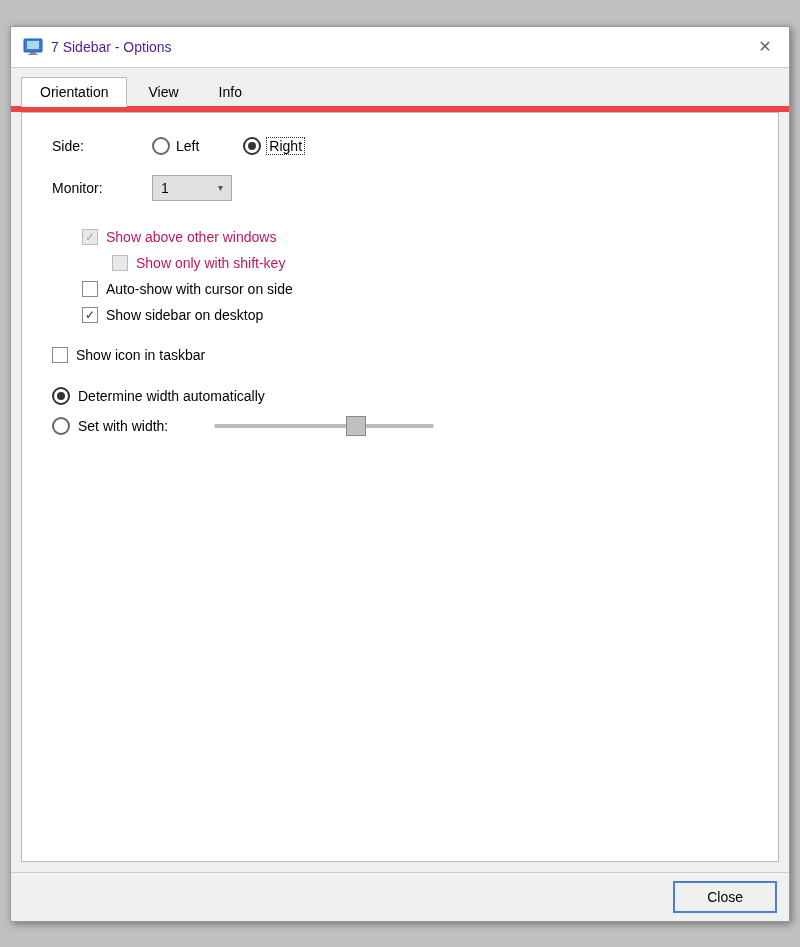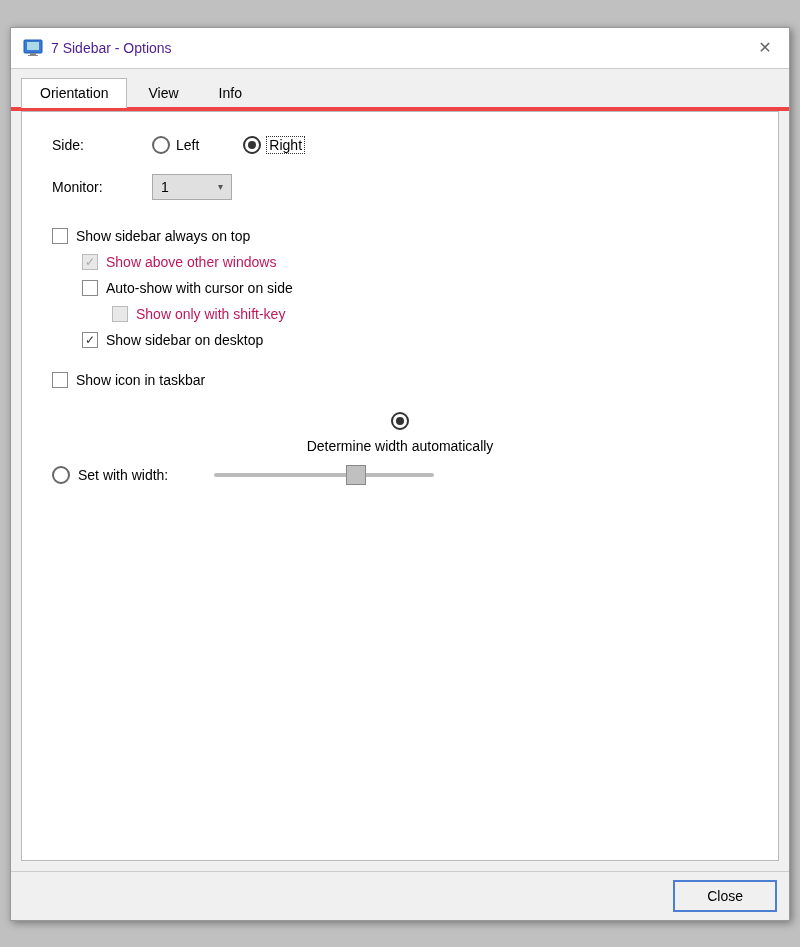--- a/index.html
+++ b/index.html
@@ -49,21 +49,21 @@
       font-size: 16px;
       color: #666;
       display: flex;
       align-items: center;
       justify-content: center;
     }
     
     .tabs {
       display: flex;
       background: #f0f0f0;
-      border-bottom: 4px solid #ef4444;
+      border-bottom: 6px solid #ef4444;
       padding: 0 10px;
       padding-top: 8px;
     }
     .tab {
       padding: 6px 18px;
       cursor: pointer;
       border: 1px solid transparent;
       border-bottom: none;
       background: transparent;
       font-size: 14px;
@@ -309,61 +309,57 @@
     <div class="monitor-row">
       <span class="monitor-label">Monitor:</span>
       <div class="dropdown">
         <span>1</span>
         <span class="dropdown-arrow">▾</span>
       </div>
     </div>
 
     <div class="checkboxes-section">
 
-      <label class="checkbox-item">
-        <div class="checkbox-box"></div>
-        <span class="checkbox-text">Show sidebar always on top</span>
-      </label>
 
       <label class="checkbox-item indented">
         <div class="checkbox-box disabled">
           <span class="checkmark disabled">✓</span>
         </div>
         <span class="checkbox-text disabled">Show above other windows</span>
       </label>
 
+      <label class="checkbox-item indented2">
+        <div class="checkbox-box disabled"></div>
+        <span class="checkbox-text disabled">Show only with shift-key</span>
+      </label>
+
       <label class="checkbox-item indented">
         <div class="checkbox-box"></div>
         <span class="checkbox-text">Auto-show with cursor on side</span>
-      </label>
-
-      <label class="checkbox-item indented2">
-        <div class="checkbox-box disabled"></div>
-        <span class="checkbox-text disabled">Show only with shift-key</span>
       </label>
 
       <label class="checkbox-item indented">
         <div class="checkbox-box checked">
           <span class="checkmark">✓</span>
         </div>
         <span class="checkbox-text">Show sidebar on desktop</span>
       </label>
 
     </div>
 
     <div class="taskbar-section">
       <label class="checkbox-item">
         <div class="checkbox-box"></div>
         <span class="checkbox-text">Show icon in taskbar</span>
       </label>
     </div>
 
     <div class="width-section">
 
-      <label class="radio-item" style="margin-bottom:12px; display:flex; align-items:center; gap:8px;flex-direction:column;">
+      <label class="radio-item" style="margin-bottom:12px; display:flex; align-items:center; gap:8px;">
         <div class="radio-circle checked">
           <div class="radio-dot"></div>
         </div>
         <span class="radio-label-text">Determine width automatically</span>
       </label>
 
       <div class="slider-row">
         <label class="radio-item" style="display:flex; align-items:center; gap:8px;">
           <div class="radio-circle"></div>
           <span class="radio-label-text">Set with width:</span>

